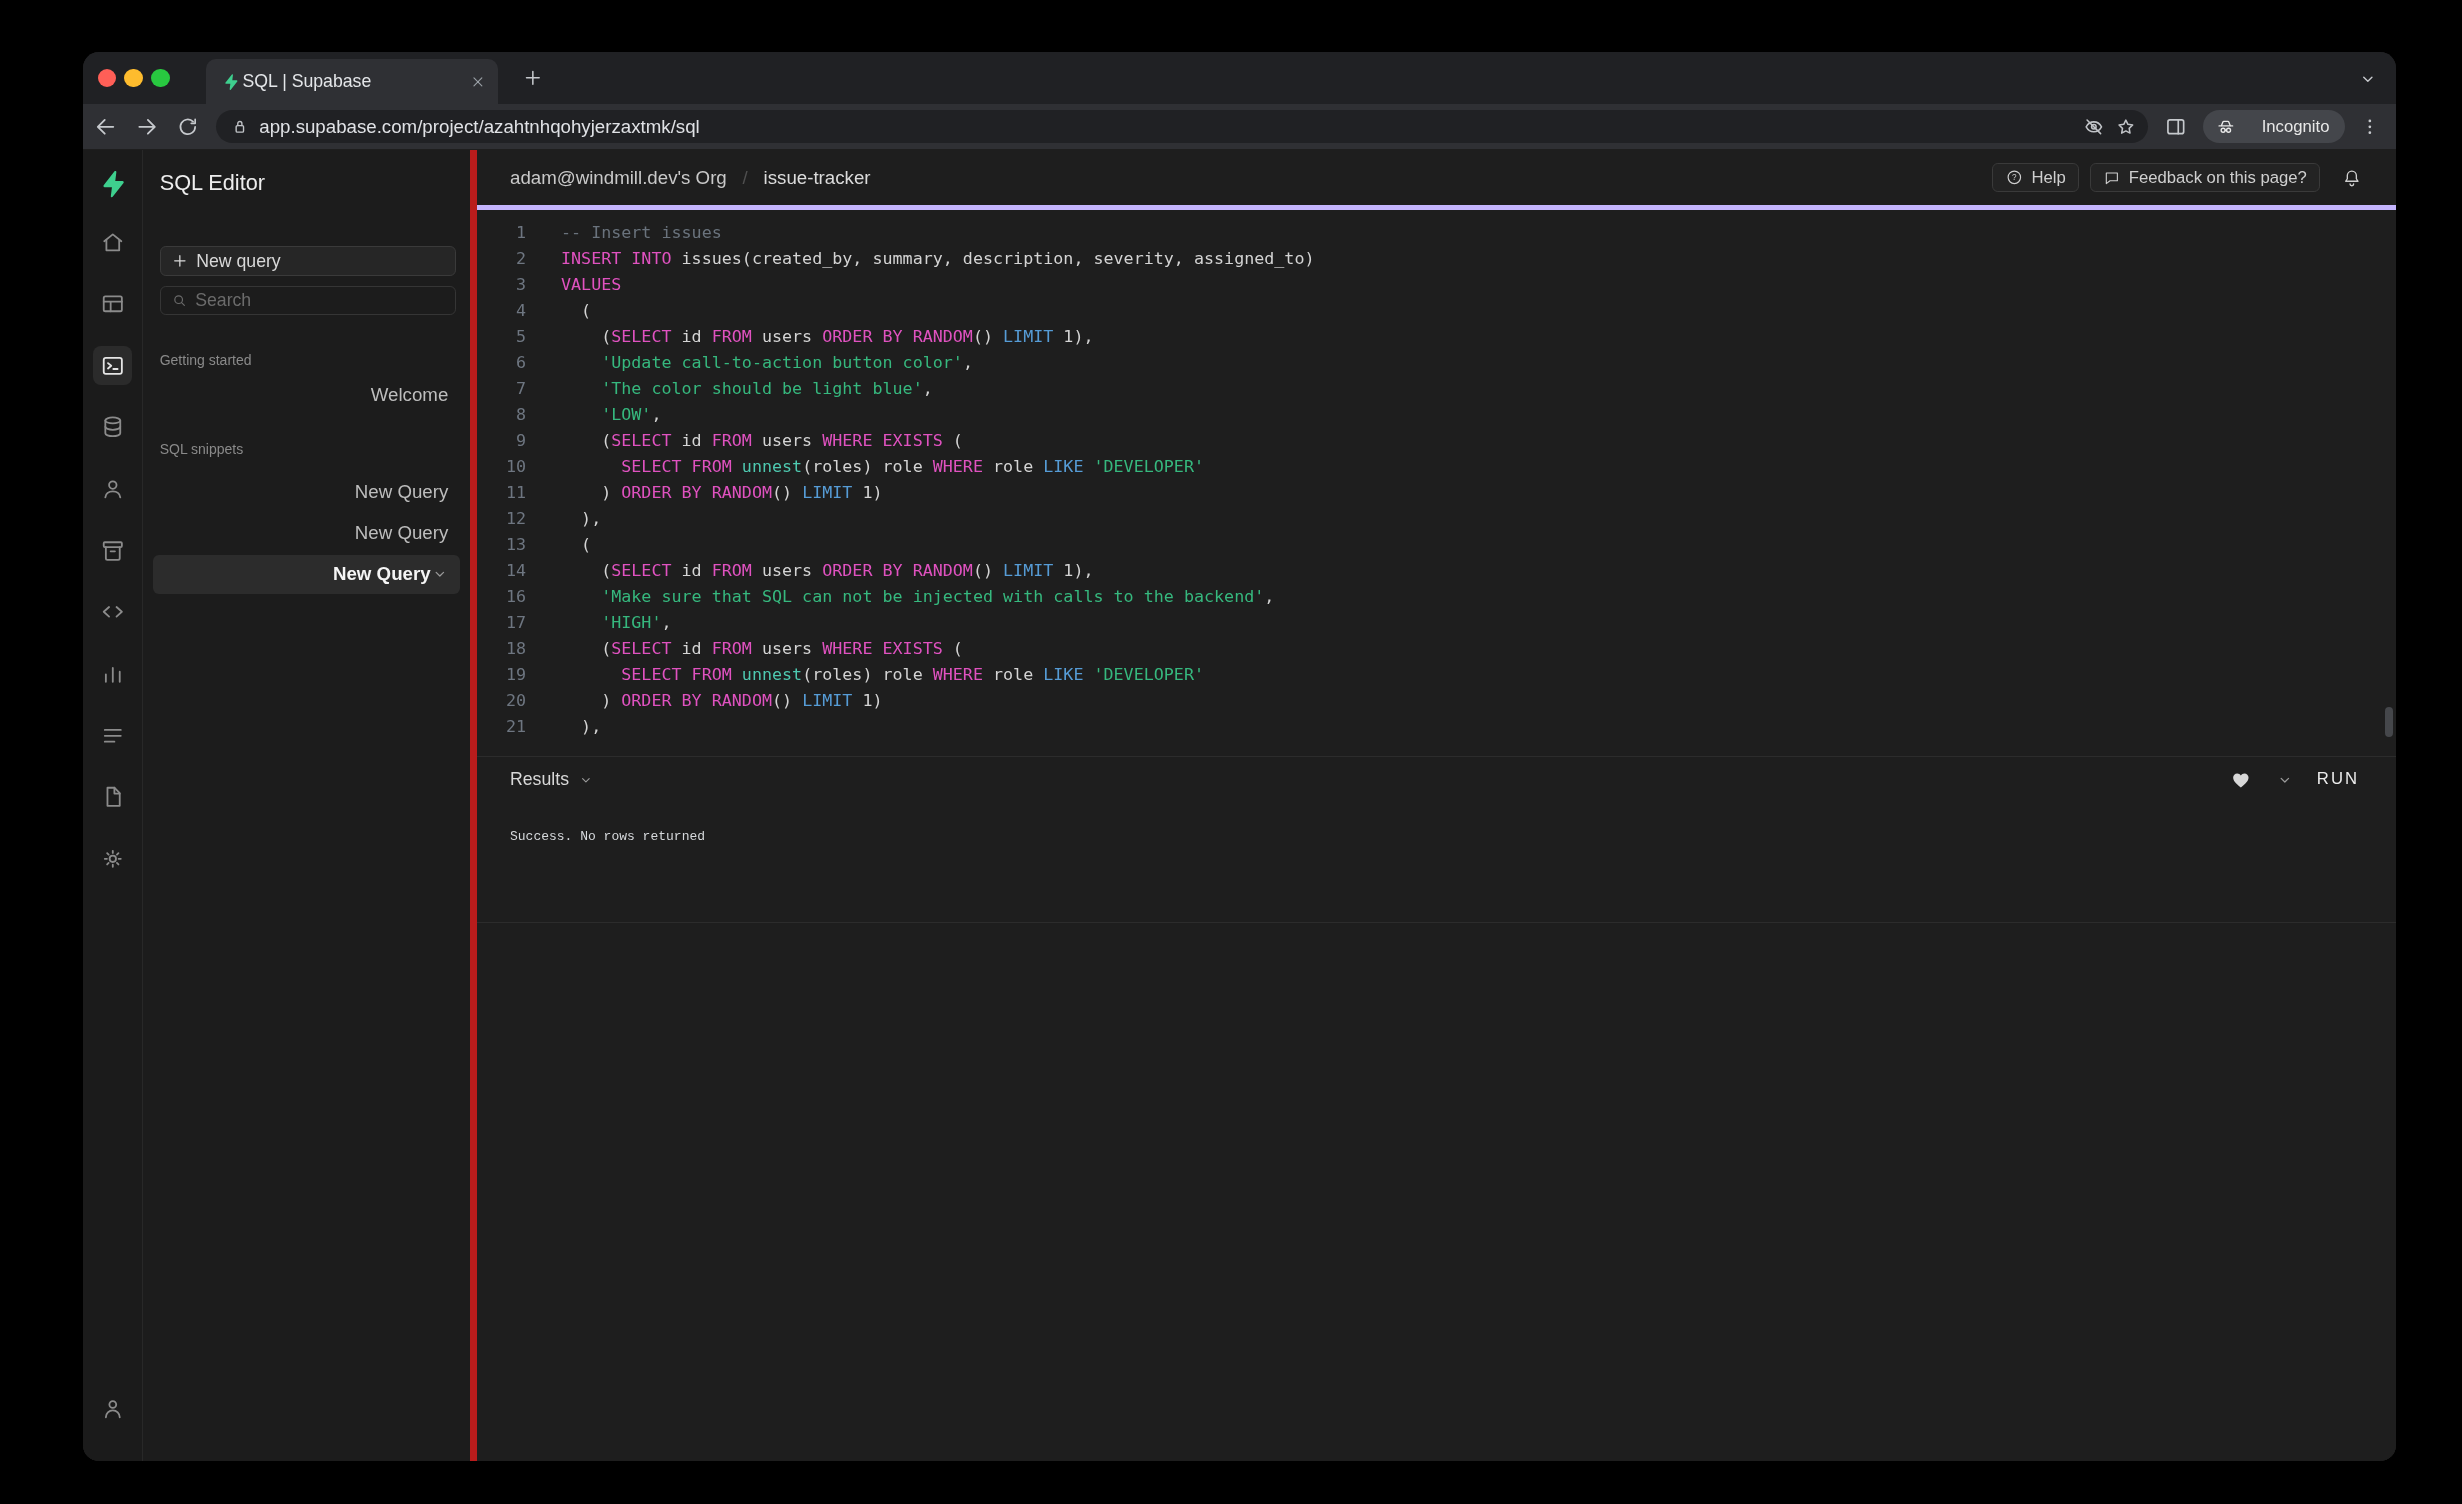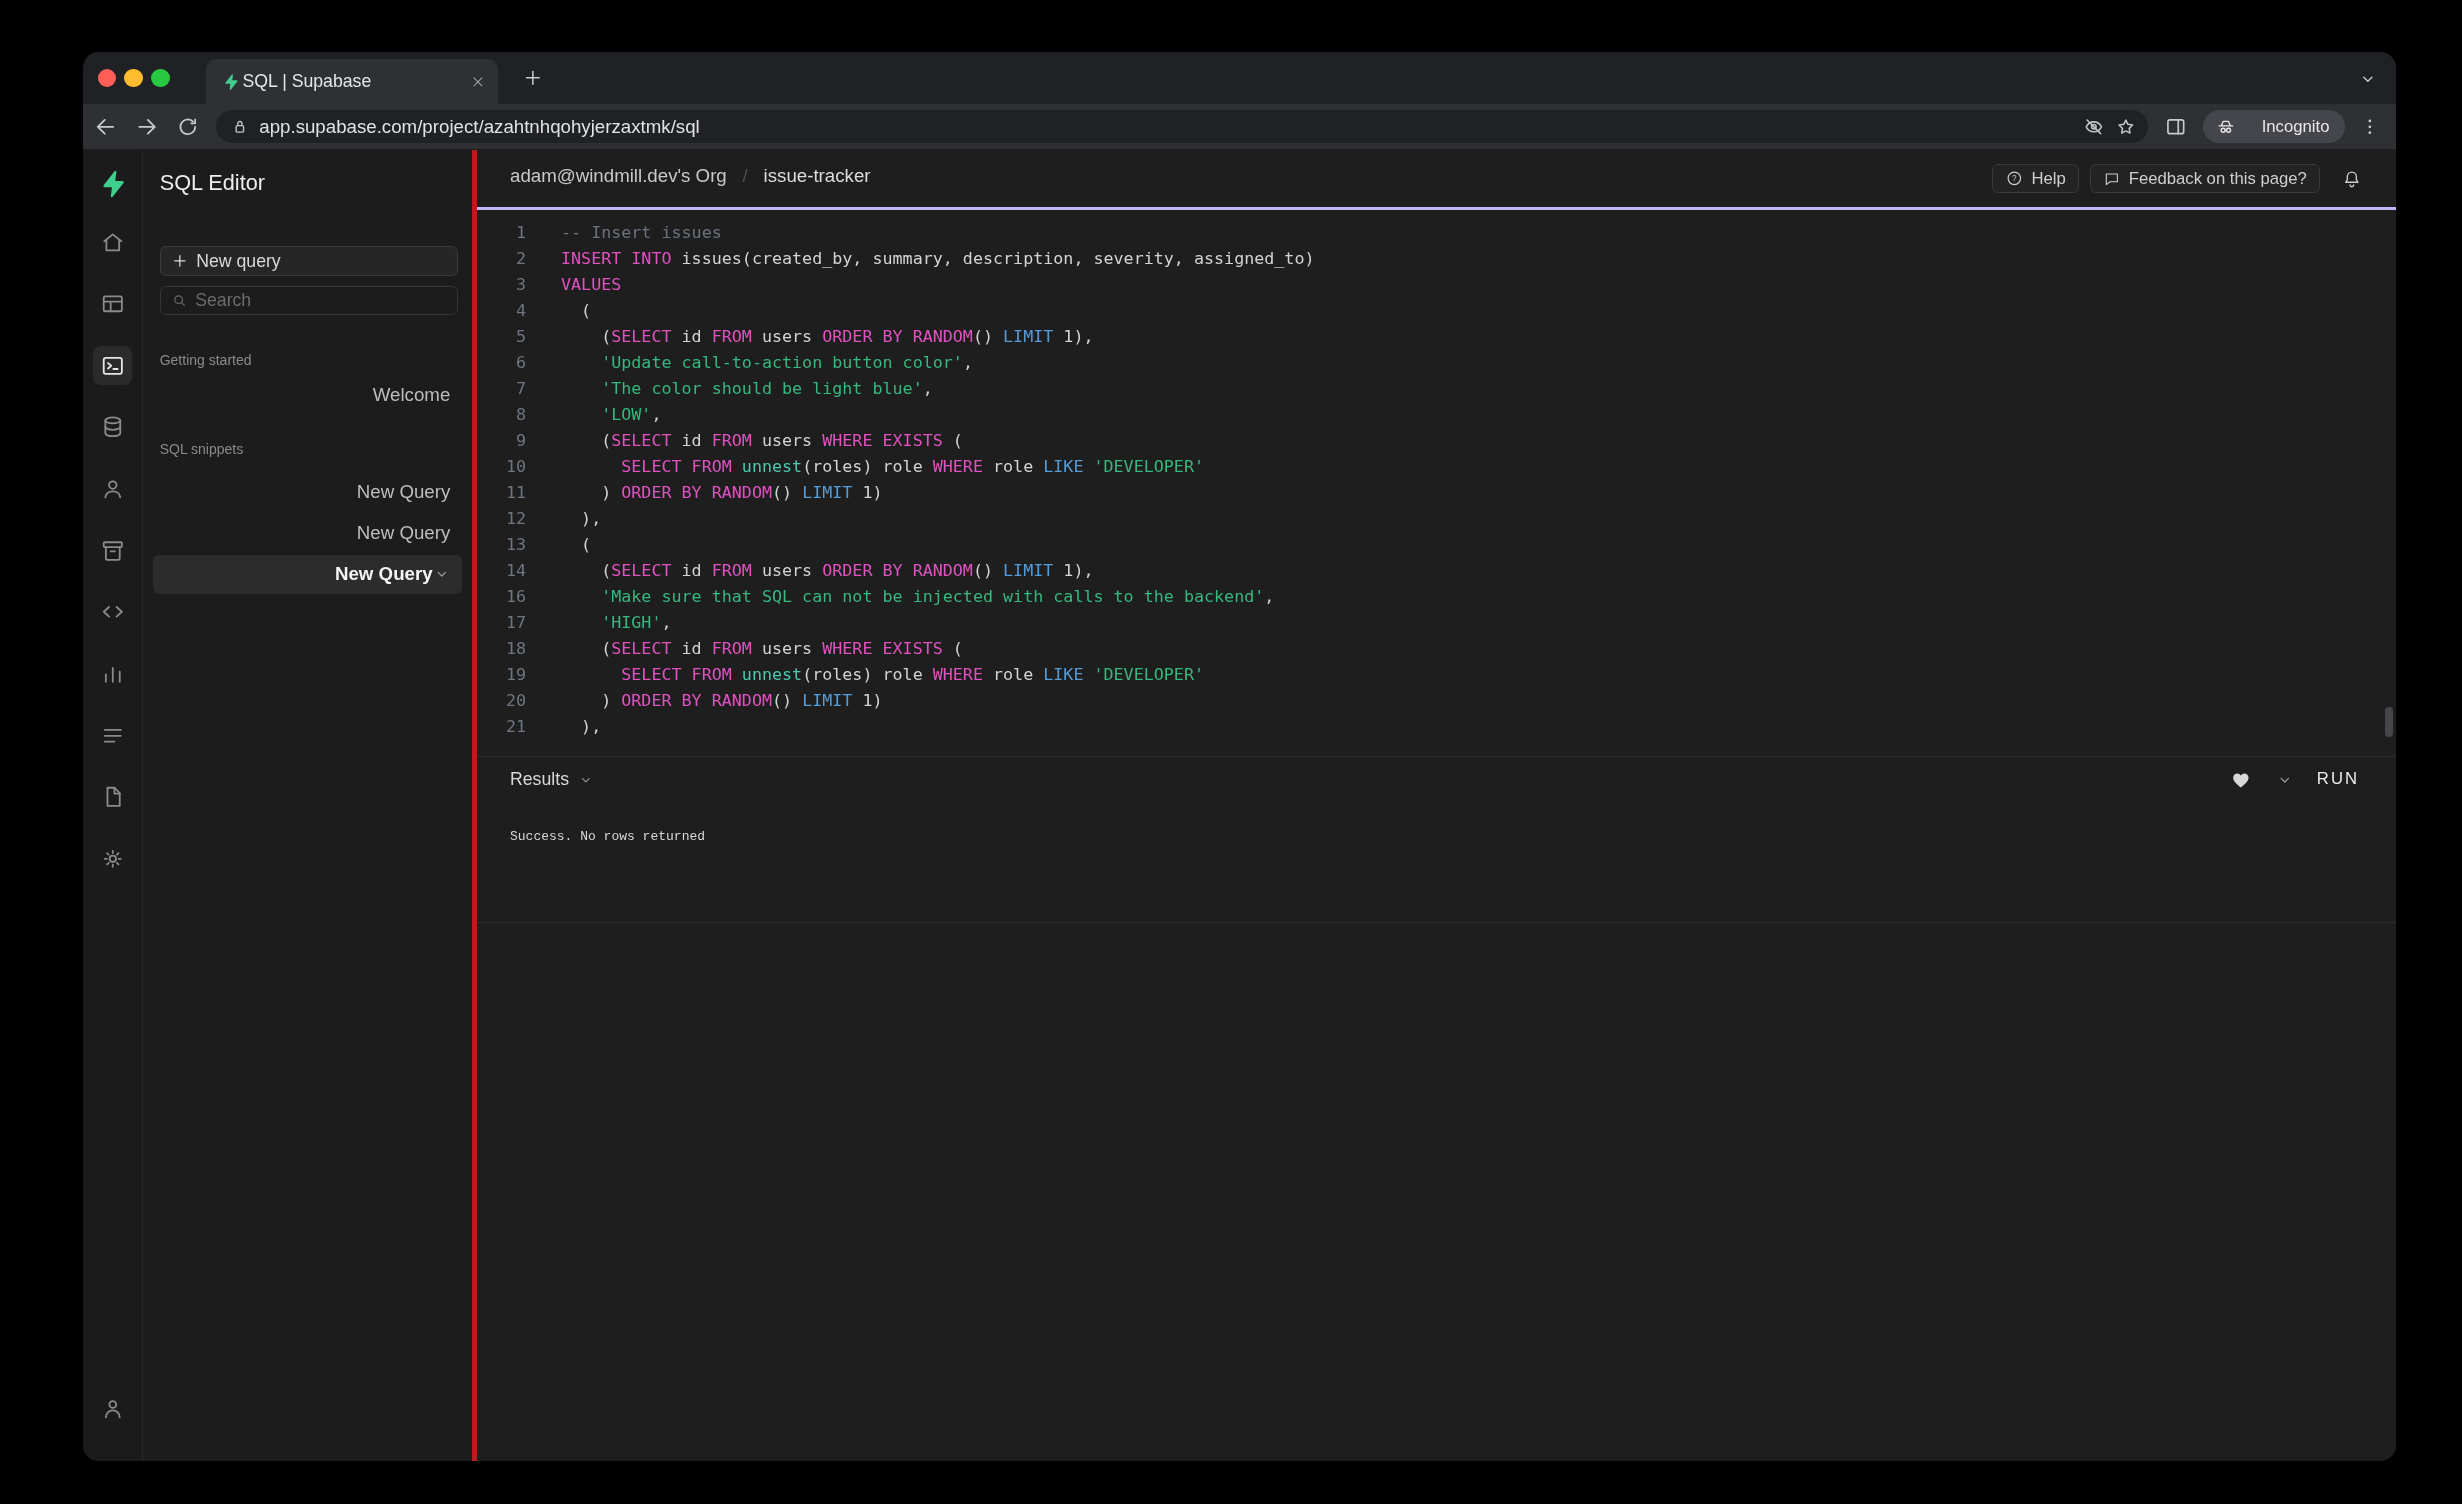--- a/index.html
+++ b/index.html
@@ -51,21 +51,21 @@
         display:flex;flex-direction:column;align-items:center;padding-top:13.8px}
   .rail-logo{width:39px;height:39px;display:flex;align-items:center;
         justify-content:center;margin-bottom:19.7px}
   .rail nav{display:flex;flex-direction:column;gap:22.7px;align-items:center}
   .rail-btn{width:39px;height:39px;display:flex;align-items:center;
         justify-content:center;color:#8b8b8b;border-radius:7.9px}
   .rail-btn.active{background:#2b2b2b;color:#e6e6e6}
   .rail-account{margin-top:auto;margin-bottom:33px}
 
   
-  .sidebar{width:334px;flex:none;background:#1c1c1c;border-right:5px solid #b91c1c;
+  .sidebar{width:334px;flex:none;background:#1c1c1c;border-right:7px solid #b91c1c;
         display:flex;flex-direction:column}
   .sb-title{margin:19.7px 0 0 16.7px;font-size:21.7px;color:#ededed;line-height:25.6px}
   .sb-btn{margin:51px 13.8px 0 16.7px;height:29.6px;display:flex;align-items:center;gap:7.9px;
         padding:0 9.9px;background:#262626;border:1px solid #3a3a3a;border-radius:5.9px;
         color:#d9d9d9;font-size:17.7px}
   .sb-search{margin:9.9px 13.8px 0 16.7px;height:29.6px;display:flex;align-items:center;gap:7.9px;
         padding:0 9.9px;border:1px solid #353535;border-radius:5.9px;color:#6b6b6b}
   .sb-search input{flex:1;background:transparent;border:none;outline:none;
         color:#c9c9c9;font-size:17.7px;font-family:inherit;min-width:0}
   .sb-search input::placeholder{color:#6b6b6b}
@@ -74,22 +74,22 @@
   .sb-items{display:flex;flex-direction:column;gap:2px;margin:7.9px 9.9px 0 9.9px}
   .sb-items.snippets{margin-top:11.8px}
   .sb-item{height:29.6px;display:flex;align-items:center;justify-content:flex-end;
         padding:0 11.8px 0 15.8px;color:#bdbdbd;font-size:18.7px;border-radius:5.9px}
   .sb-items.snippets .sb-item{height:39px}
   .sb-item.selected{background:#2c2c2c;color:#f5f5f5;font-weight:700}
   .sb-item .chev{color:#9a9a9a;display:flex}
 
   
   .main{flex:1;display:flex;flex-direction:column;min-width:0;background:#1e1e1e}
-  .crumbbar{height:60px;flex:none;border-bottom:3px solid #c4b5fd;display:flex;
-        padding:15px 33px;font-size:18.7px}
+  .crumbbar{height:60px;flex:none;border-bottom:5px solid #c4b5fd;display:flex;
+        align-items:center;padding:15px 33px;font-size:18.7px}
   .crumb-org{color:#c9c9c9}
   .crumb-sep{color:#4f4f4f;margin:0 15.8px}
   .crumb-proj{color:#dcdcdc}
   .crumb-actions{margin-left:auto;display:flex;align-items:center;gap:11.8px}
   .hd-btn{height:29.6px;padding:0 11.8px;border:1px solid #3a3a3a;background:#232323;
         border-radius:5.9px;color:#cfcfcf;font-size:16.7px;display:flex;align-items:center;gap:7.9px}
   .bell-btn{margin-left:9.9px;color:#cfcfcf;display:flex;align-items:center}
 
   
   .editor{flex:1;position:relative;overflow:hidden;padding-top:8.9px;

